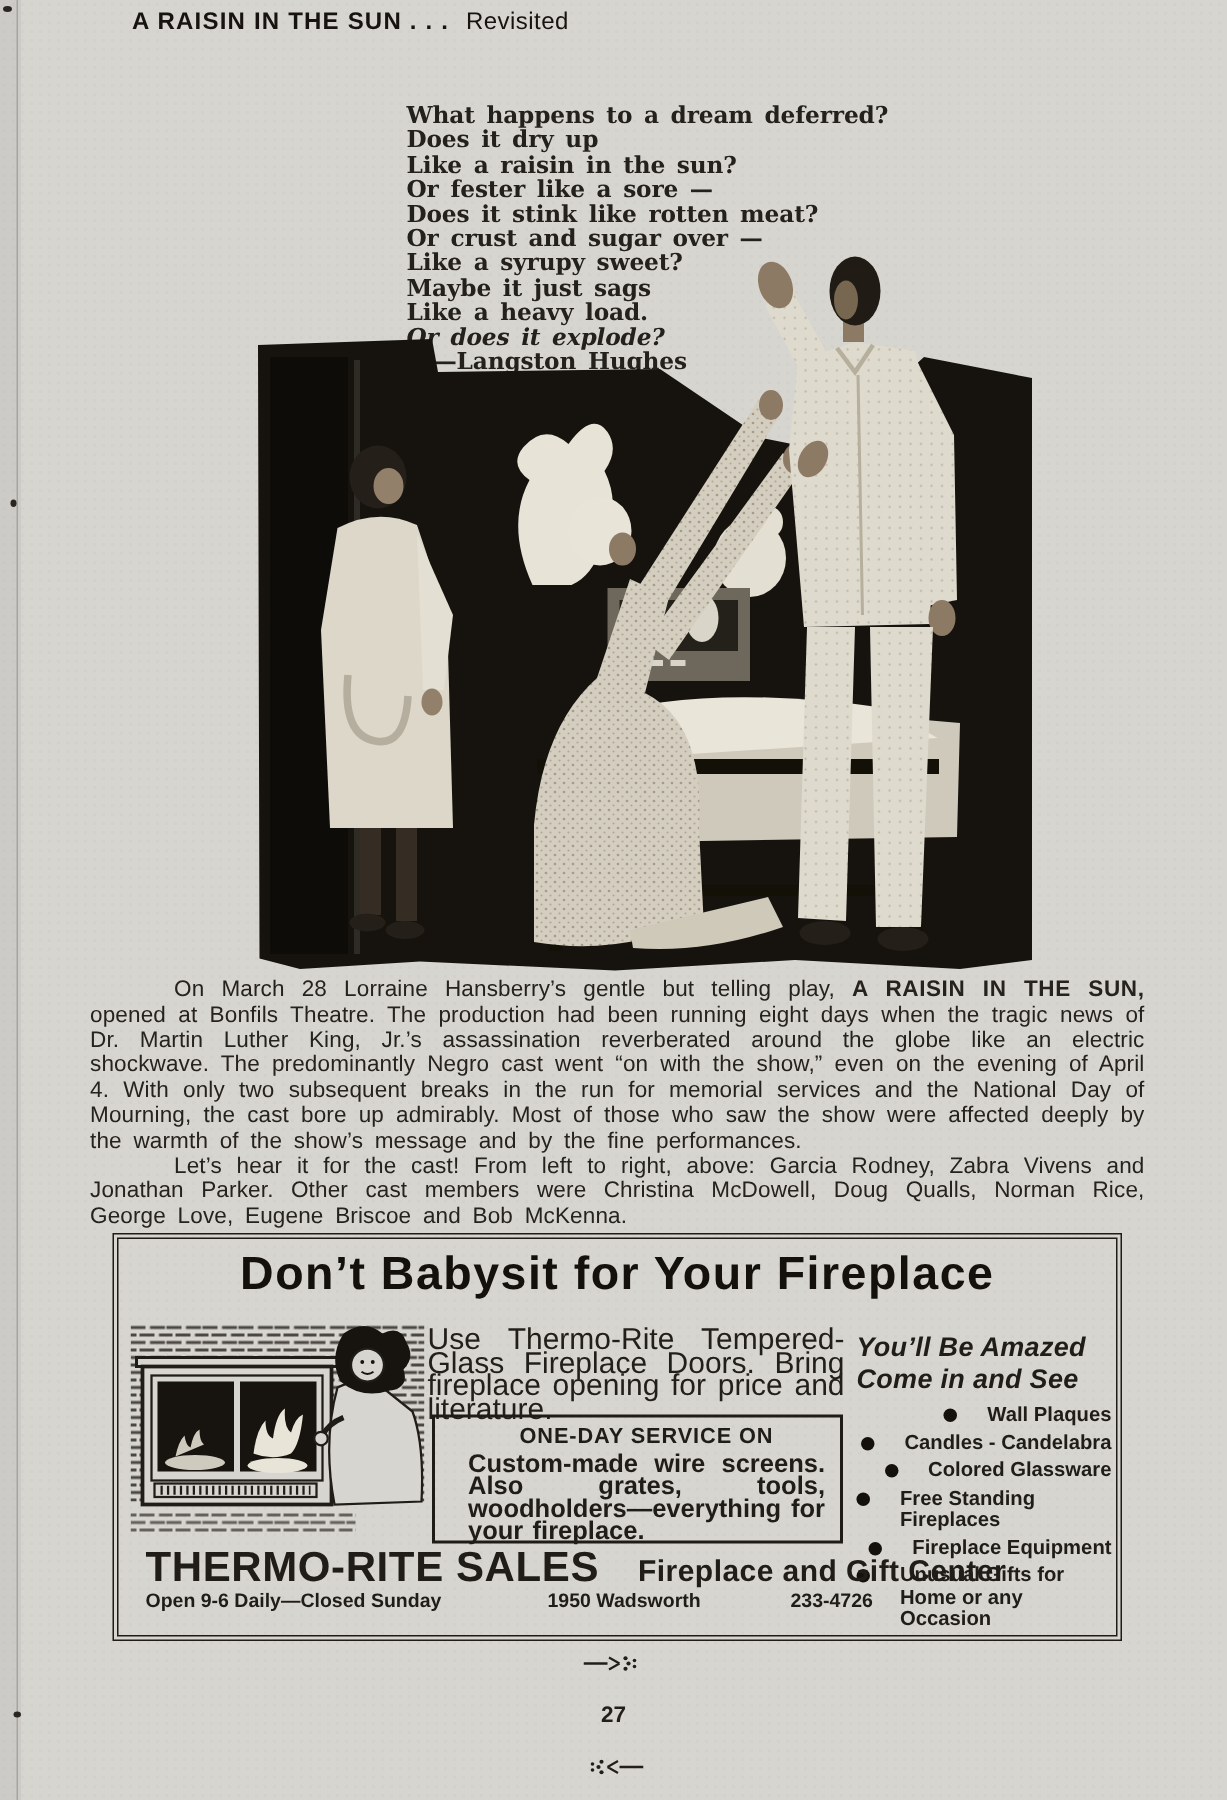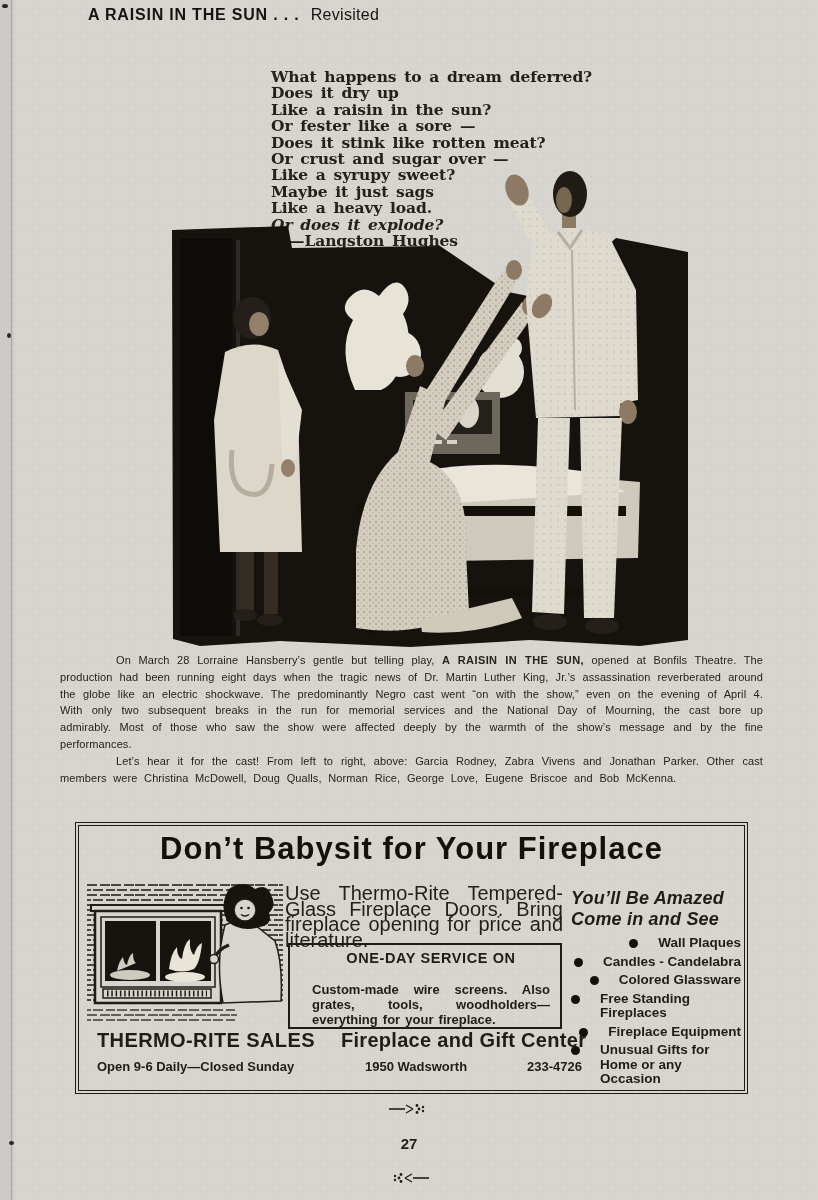--- a/index.html
+++ b/index.html
@@ -18,42 +18,42 @@
   
   .title{left:88px;top:6px;font-size:16px;letter-spacing:.8px;color:#171310;white-space:nowrap;}
   .title .b{font-weight:700;}
   .title .lt{font-weight:400;letter-spacing:.3px;margin-left:6px;}
   
   .poem{left:271px;top:33px;font-family:"DejaVu Serif",serif;font-weight:700;
         font-size:15.5px;line-height:16.4px;color:#24201c;word-spacing:2.5px;letter-spacing:-.1px;margin-top:36px;}
   .poem .it{font-style:italic;}
   .poem .attr{padding-left:18px;}
   
-  .article{left:60px;top:652px;width:703px;font-size:11px;line-height:16.8px;
+  .article{left:60px;top:652px;width:703px;font-size:15px;line-height:16.8px;
            text-align:justify;word-spacing:3.5px;letter-spacing:.1px;color:#26221d;}
   .article p{margin:0;text-indent:56px;}
   .article .bold-title{font-weight:700;letter-spacing:.4px;}
   
   .adbox{left:75px;top:822px;width:671px;height:270px;border:1.5px solid #1f1b16;}
   .adinner{position:absolute;inset:2px;border:1.5px solid #1f1b16;}
   .headline{left:0;top:5px;width:100%;text-align:center;font-size:31px;font-weight:700;
             letter-spacing:1px;color:#14110d;}
   .pitch{left:206px;top:60px;width:278px;font-size:20px;font-weight:400;line-height:15.5px;
          text-align:justify;word-spacing:2px;color:#221e18;}
   .svcbox{left:209px;top:117px;width:274px;height:86px;border:2px solid #1f1b16;box-sizing:border-box;padding:5px 10px 0 22px;}
   .svcbox .t{text-align:center;font-size:14.5px;font-weight:700;letter-spacing:.6px;}
-  .svcbox .b{margin-top:16px;font-size:13px;font-weight:700;line-height:15px;text-align:justify;word-spacing:1.5px;}
+  .svcbox .b{margin-top:2px;font-size:17px;font-weight:700;line-height:15px;text-align:justify;word-spacing:1.5px;}
   .rightcol{left:492px;top:62px;width:170px;}
   .rightcol .h{font-size:18px;font-weight:700;font-style:italic;line-height:21px;letter-spacing:.2px;}
   .blist{margin-top:6px;}
   .bitem{display:flex;gap:20px;margin-bottom:4px;justify-content:flex-end;}
   .dot{flex:0 0 auto;width:9px;height:9px;border-radius:50%;background:#14110d;margin-top:3px;}
   .bitem .txt{font-size:13.5px;font-weight:700;line-height:14.5px;}
   .storerow{left:18px;top:203px;white-space:nowrap;}
-  .storename{font-size:20px;font-weight:700;letter-spacing:.4px;}
+  .storename{font-size:28px;font-weight:700;letter-spacing:.4px;}
   .storetype{font-size:20px;font-weight:700;margin-left:26px;letter-spacing:.3px;}
   .dhours{left:18px;top:233px;font-size:13px;font-weight:700;}
   .daddr{left:286px;top:233px;font-size:13px;font-weight:700;}
   .dphone{left:448px;top:233px;font-size:13px;font-weight:700;}
   
   .footer{left:0;top:1103px;width:100%;display:flex;justify-content:center;align-items:center;gap:20px;flex-direction:column;}
   .pageno{font-size:15px;font-weight:700;color:#221e18;}
 </style>
 </head>
 <body>

